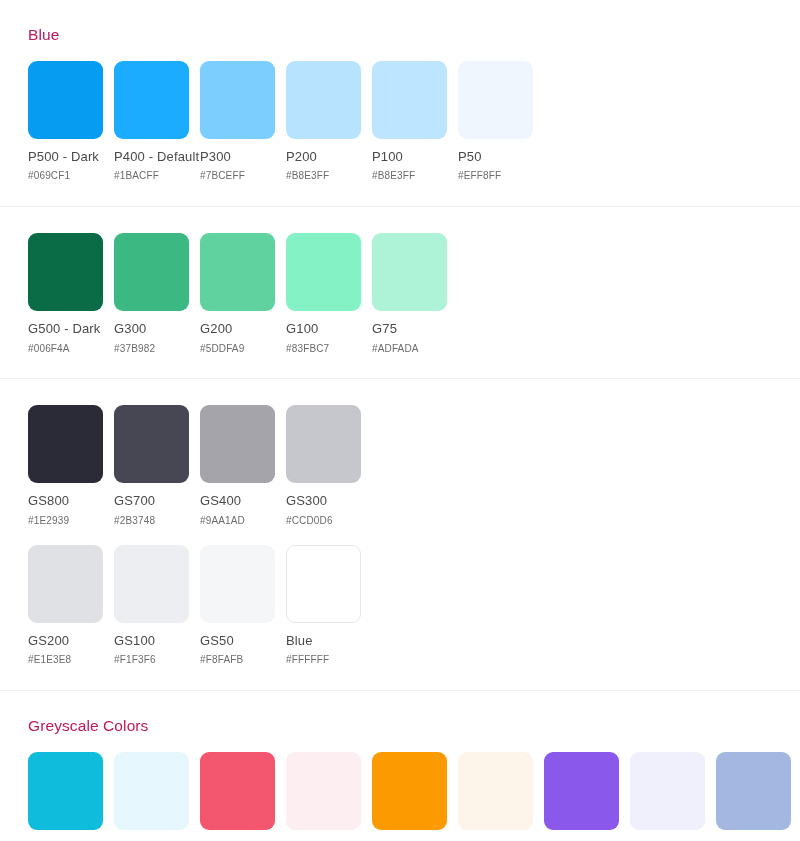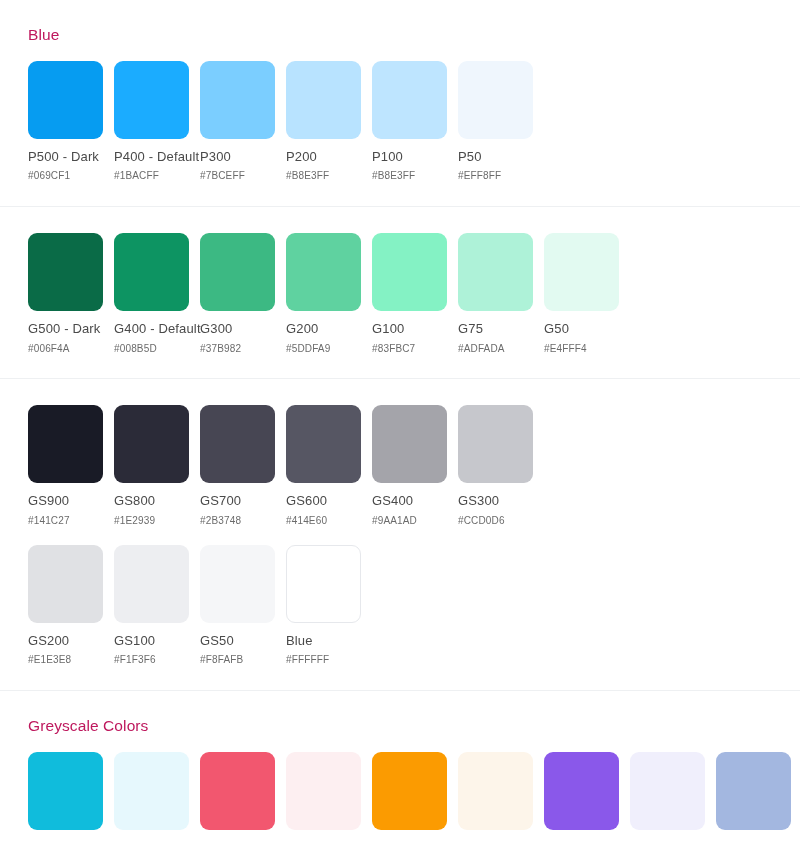--- a/index.html
+++ b/index.html
@@ -139,27 +139,20 @@
       <div class="section">
         <div class="swatch-row">
           <div class="swatch-cell">
             <div class="swatch-chip" style="background: rgb(10, 107, 71);"></div>
             <div class="swatch-meta">
               <div class="swatch-name">G500 - Dark</div>
               <div class="swatch-hex">#006F4A</div>
             </div>
           </div>
           <div class="swatch-cell">
-            <div class="swatch-chip" style="background: rgb(13, 148, 98);"></div>
-            <div class="swatch-meta">
-              <div class="swatch-name">G400 - Default</div>
-              <div class="swatch-hex">#008B5D</div>
-            </div>
-          </div>
-          <div class="swatch-cell">
             <div class="swatch-chip" style="background: rgb(60, 185, 131);"></div>
             <div class="swatch-meta">
               <div class="swatch-name">G300</div>
               <div class="swatch-hex">#37B982</div>
             </div>
           </div>
           <div class="swatch-cell">
             <div class="swatch-chip" style="background: rgb(95, 210, 160);"></div>
             <div class="swatch-meta">
               <div class="swatch-name">G200</div>
@@ -173,60 +166,39 @@
               <div class="swatch-hex">#83FBC7</div>
             </div>
           </div>
           <div class="swatch-cell">
             <div class="swatch-chip" style="background: rgb(174, 242, 216);"></div>
             <div class="swatch-meta">
               <div class="swatch-name">G75</div>
               <div class="swatch-hex">#ADFADA</div>
             </div>
           </div>
-          <div class="swatch-cell">
-            <div class="swatch-chip" style="background: rgb(226, 250, 241);"></div>
-            <div class="swatch-meta">
-              <div class="swatch-name">G50</div>
-              <div class="swatch-hex">#E4FFF4</div>
-            </div>
-          </div>
         </div>
       </div>
       <div class="section">
         <div class="swatch-row">
-          <div class="swatch-cell">
-            <div class="swatch-chip" style="background: rgb(25, 27, 38);"></div>
-            <div class="swatch-meta">
-              <div class="swatch-name">GS900</div>
-              <div class="swatch-hex">#141C27</div>
-            </div>
-          </div>
           <div class="swatch-cell">
             <div class="swatch-chip" style="background: rgb(43, 43, 56);"></div>
             <div class="swatch-meta">
               <div class="swatch-name">GS800</div>
               <div class="swatch-hex">#1E2939</div>
             </div>
           </div>
           <div class="swatch-cell">
             <div class="swatch-chip" style="background: rgb(71, 70, 83);"></div>
             <div class="swatch-meta">
               <div class="swatch-name">GS700</div>
               <div class="swatch-hex">#2B3748</div>
             </div>
           </div>
           <div class="swatch-cell">
-            <div class="swatch-chip" style="background: rgb(86, 86, 99);"></div>
-            <div class="swatch-meta">
-              <div class="swatch-name">GS600</div>
-              <div class="swatch-hex">#414E60</div>
-            </div>
-          </div>
-          <div class="swatch-cell">
             <div class="swatch-chip" style="background: rgb(164, 164, 170);"></div>
             <div class="swatch-meta">
               <div class="swatch-name">GS400</div>
               <div class="swatch-hex">#9AA1AD</div>
             </div>
           </div>
           <div class="swatch-cell">
             <div class="swatch-chip" style="background: rgb(198, 199, 204);"></div>
             <div class="swatch-meta">
               <div class="swatch-name">GS300</div>

